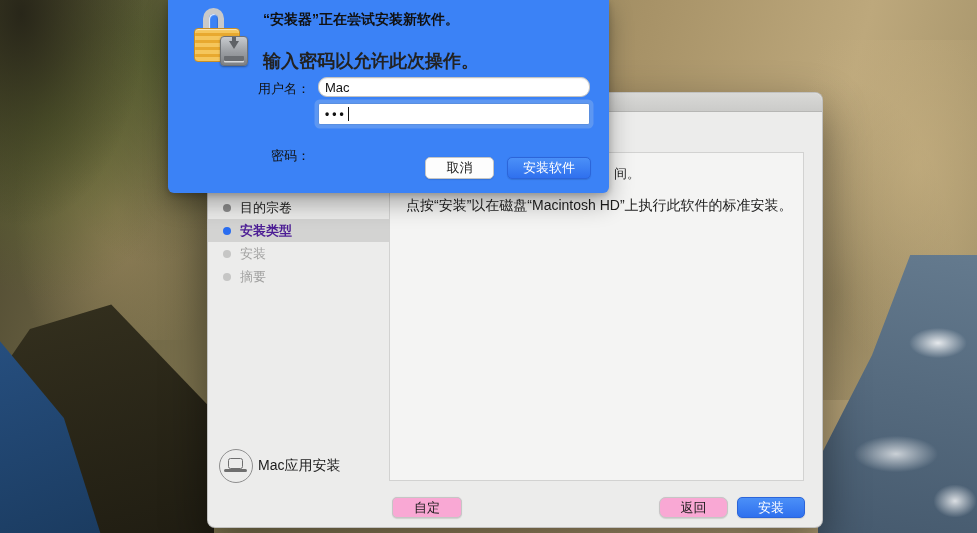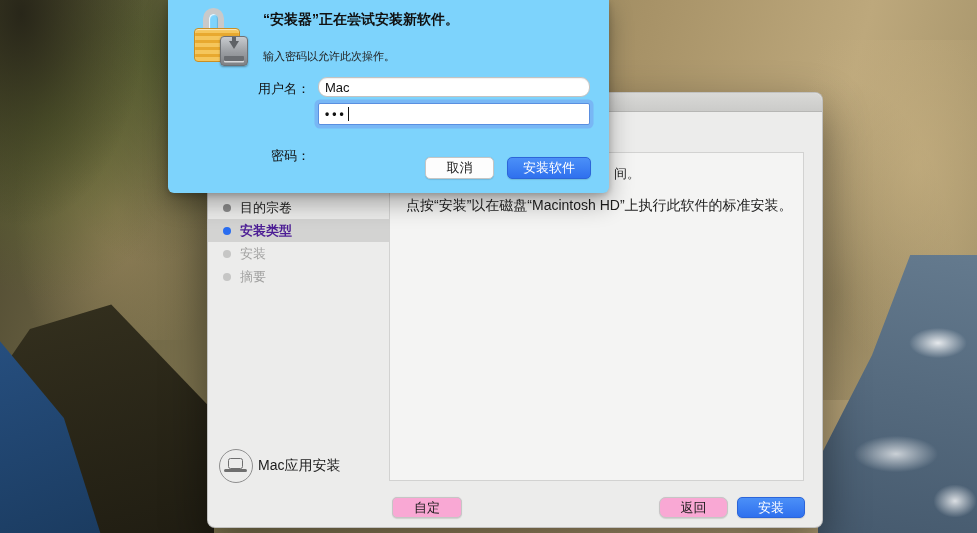--- a/index.html
+++ b/index.html
@@ -56,39 +56,39 @@
   .src-label{position:absolute;left:50px;top:364px;font-size:14px;color:#1a1a1a;}
   .btn{position:absolute;height:21px;border:1px solid #c6c6c5;border-radius:5px;background:#f9a8d4;
       font-size:13px;color:#1a1a1a;display:flex;align-items:center;justify-content:center;
       box-shadow:0 .5px 1px rgba(0,0,0,.12);padding:0;}
   .btn.blue{background:linear-gradient(180deg,#4b90f8 0%,#2f70ee 100%);border-color:#2c65d9;color:#fff;}
   .btn.customize{left:184px;top:404px;width:70px;}
   .btn.back{left:451px;top:404px;width:69px;border-radius:7px;}
   .btn.install{left:529px;top:404px;width:68px;}
 
   
-  .dialog{position:absolute;left:168px;top:0;width:441px;height:193px;background:#7dd3fc;
+  .dialog{position:absolute;left:168px;top:0;width:441px;height:193px;background:#3b82f6;
       border-radius:0 0 6px 6px;box-shadow:0 10px 24px rgba(0,0,0,.32),0 2px 6px rgba(0,0,0,.2);}
   .lock{position:absolute;left:22px;top:8px;width:60px;height:64px;}
   .shackle{position:absolute;left:13px;top:0;width:21px;height:24px;border:6px solid #c9c9c9;
       border-bottom:none;border-radius:16px 16px 0 0;
       box-shadow:inset 1px 1px 1px rgba(255,255,255,.9),inset -1px 0 1px rgba(0,0,0,.15);}
   .lockbody{position:absolute;left:4px;top:20px;width:46px;height:34px;border-radius:4px;
       background:repeating-linear-gradient(180deg,#f5c65c 0 4px,#e8a92f 4px 7px);
       border:1px solid #c98f24;box-shadow:inset 0 1px 1px rgba(255,255,255,.6);}
   .badge{position:absolute;left:30px;top:28px;width:28px;height:30px;border-radius:4px;
       background:linear-gradient(180deg,#c8cbcf 0%,#9a9da1 55%,#7e8185 100%);
       border:1px solid #6e7175;box-shadow:0 1px 2px rgba(0,0,0,.35);}
   .badge .arrow{position:absolute;left:8px;top:4px;width:0;height:0;
       border-left:5px solid transparent;border-right:5px solid transparent;border-top:8px solid #5f6266;}
   .badge .stem{position:absolute;left:11px;top:0;width:4px;height:6px;background:#5f6266;}
   .badge .tray{position:absolute;left:3px;bottom:4px;width:20px;height:5px;background:#6a6d71;
       border-radius:1px;box-shadow:0 1.5px 0 #d6d8da;}
   .dlg-title{position:absolute;left:95px;top:11px;font-size:14px;font-weight:bold;color:#111;}
-  .dlg-sub{position:absolute;left:95px;top:49px;font-size:11px;color:#222;}
+  .dlg-sub{position:absolute;left:95px;top:49px;font-size:18px;color:#222;font-weight:bold;}
   .fld-label{position:absolute;width:84px;text-align:right;font-size:13px;color:#111;}
   .fld-label.user{left:58px;top:80px;}
   .fld-label.pass{left:58px;top:107px;margin-top:40px;}
   .txtfield{position:absolute;left:150px;width:272px;height:20px;background:#fff;border:1px solid #c3c3c2;
       border-radius:1px;font-size:13px;color:#111;padding:0 6px;box-shadow:inset 0 1px 1px rgba(0,0,0,.06);}
   .txtfield.user{top:77px;border-radius:9px;}
   .txtfield.pass{top:103px;height:22px;border:1px solid #5a8fe0;border-radius:2px;
       box-shadow:0 0 0 3.5px rgba(116,165,240,.6);display:flex;align-items:center;}
   .dots{font-size:12px;font-weight:bold;letter-spacing:3px;line-height:1;}
   .caret{display:inline-block;width:1.5px;height:14px;background:#111;margin-left:1px;vertical-align:-2px;}

